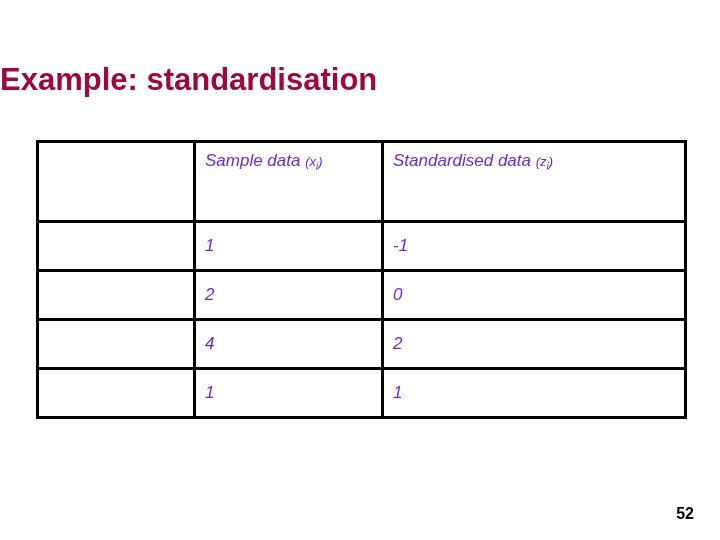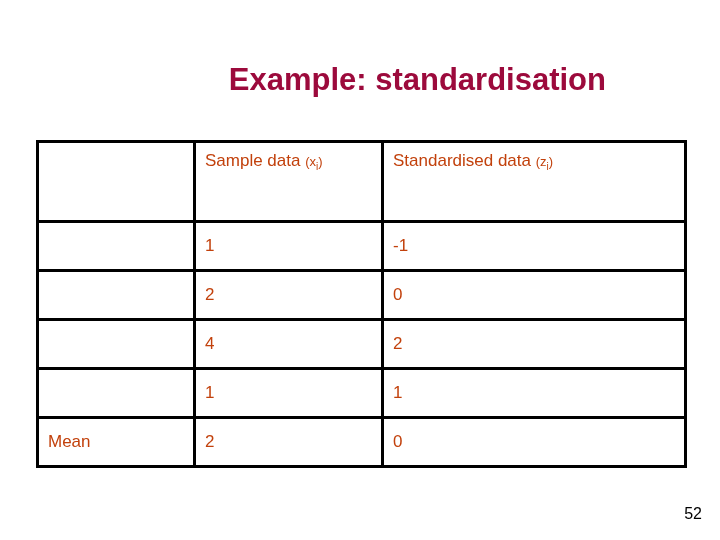--- a/index.html
+++ b/index.html
@@ -17,24 +17,24 @@
 
   .slide {
     position: absolute;
     inset: 0;
     background: #ffffff;
   }
 
   
   .slide-title {
     position: absolute;
-    left: 14px;
+    left: 0;
     top: 62px;
     width: 592px;
-    text-align: right;
+    text-align: left;
     font-size: 31px;
     font-weight: bold;
     color: #9c0a3c;
     letter-spacing: 0px;
     white-space: nowrap;
   }
 
   
   .data-table {
     position: absolute;
@@ -42,23 +42,24 @@
     top: 140px;
     width: 648px;
     border-collapse: collapse;
     table-layout: fixed;
     color: #141450;
   }
   .data-table td {
     border: 3px solid #000000;
     padding: 0 9px;
     font-size: 17px;
-    color: #c2410c;
+    color: #6d28d9;
     vertical-align: middle;
     line-height: 1.1;
+    font-style: italic;
   }
 
   
   col.c-label { width: 157px; }
   col.c-sample { width: 188px; }
   col.c-std { width: 303px; }
 
   tr.header-row td {
     height: 68px;
     vertical-align: top;
@@ -74,24 +75,24 @@
   .paren { font-size: 13px; }
   .sub-i {
     font-size: 10px;
     vertical-align: sub;
   }
   .small-val { font-size: 13px; }
 
   
   .page-number {
     position: absolute;
-    right: 18px;
+    right: 26px;
     top: 505px;
     font-size: 16px;
-    font-weight: normal;
+    font-weight: bold;
     color: #000000;
   }
 </style>
 </head>
 <body>
 
 <div class="slide">
 
   <div class="slide-title">Example: standardisation</div>
 
@@ -126,23 +127,18 @@
         <tr class="data-row">
           <td></td>
           <td>4</td>
           <td>2</td>
         </tr>
         <tr class="data-row">
           <td></td>
           <td>1</td>
           <td>1</td>
         </tr>
-        <tr class="data-row">
-          <td>Mean</td>
-          <td>2</td>
-          <td>0</td>
-        </tr>
       </tbody>
   </table>
 
   <div class="page-number">52</div>
 
 </div>
 
 </body></html>

